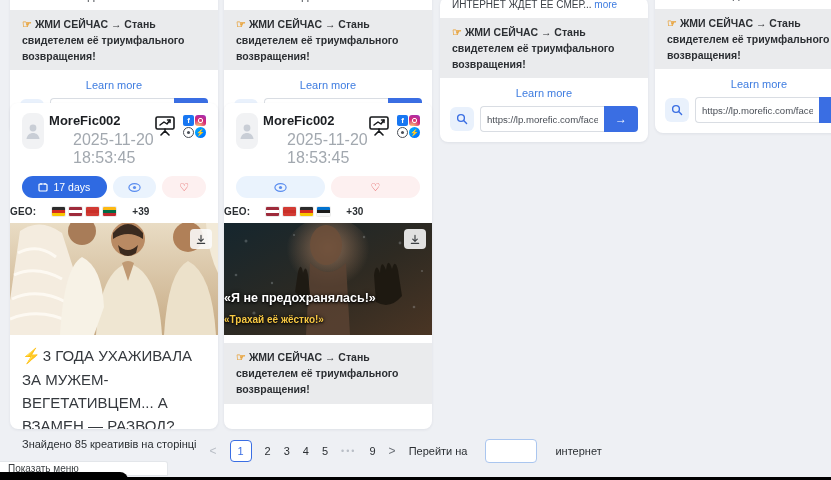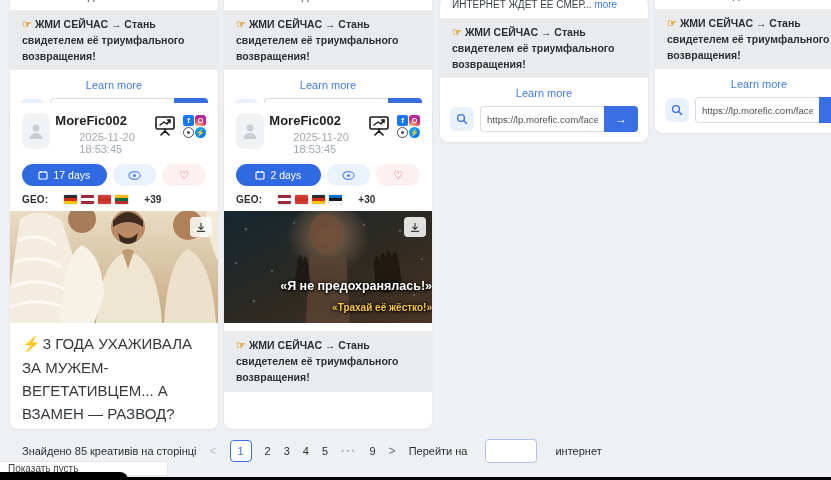--- a/index.html
+++ b/index.html
@@ -19,53 +19,53 @@
   .urlbox input{flex:1;min-width:0;height:26px;border:1px solid #d9dde3;border-right:none;border-radius:4px 0 0 4px;
                 padding:0 6px;font-size:9.6px;color:#4a4f57;font-family:"Liberation Sans",sans-serif;outline:none;background:#fff;}
   .gobtn{width:34px;height:26px;border:none;border-radius:0 4px 4px 0;background:#3a6ee3;color:#fff;font-size:12px;
          display:flex;align-items:center;justify-content:center;cursor:pointer;flex:0 0 auto;}
   
   .main{top:103px;height:326px;}
   .hdr{display:flex;justify-content:space-between;align-items:flex-start;padding:10px 12px 0;}
   .hdr-left{display:flex;gap:5px;}
   .avatar{width:36px;height:36px;border-radius:8px;background:#f1f2f4;display:flex;align-items:center;justify-content:center;}
   .advname{font-size:13px;font-weight:bold;color:#1b1e22;line-height:1.25;}
-  .advdate{font-size:11px;color:#a2a8af;margin-top:2px;margin-left:24px;}
+  .advdate{font-size:16px;color:#a2a8af;margin-top:2px;margin-left:24px;}
   .hdr-right{display:flex;gap:7px;align-items:flex-start;padding-top:2px;}
   .socgrid{display:grid;grid-template-columns:11px 11px;grid-gap:1px;}
   .soc{width:11px;height:11px;border-radius:2px;display:flex;align-items:center;justify-content:center;font-size:8px;color:#fff;font-weight:bold;line-height:1;}
   .soc.fb{background:#1877f2;}
   .soc.ig{background:radial-gradient(circle at 30% 110%,#feda75 0%,#d62976 55%,#962fbf 100%);border-radius:3px;}
   .soc.ig i{display:block;width:5px;height:5px;border:1px solid #fff;border-radius:2px;}
   .soc.pers{background:#fff;border:1px solid #4a4f57;border-radius:50%;}
   .soc.pers i{display:block;width:3px;height:3px;border-radius:50%;background:#4a4f57;}
   .soc.msg{background:linear-gradient(135deg,#00b2ff,#006aff);border-radius:50%;font-size:7px;}
   .btnrow{display:flex;gap:6px;padding:9px 12px 0;}
   .daysbtn{flex:2.3;height:22px;border:none;border-radius:11px;background:#2f6ae2;color:#fff;font-size:10.5px;
            display:flex;align-items:center;justify-content:center;gap:5px;cursor:pointer;font-family:"Liberation Sans",sans-serif;text-align:right;}
   .eyebtn{flex:1;height:22px;border:none;border-radius:11px;background:#eaf3fd;color:#5b8def;font-size:11px;
           display:flex;align-items:center;justify-content:center;cursor:pointer;}
   .heartbtn{flex:1;height:22px;border:none;border-radius:11px;background:#fdf0f0;color:#e25555;font-size:11px;
             display:flex;align-items:center;justify-content:center;cursor:pointer;}
-  .georow{display:flex;align-items:center;gap:16px;padding:8px 12px 6px;font-size:10px;color:#2b2f33;}
+  .georow{display:flex;align-items:center;gap:16px;padding:8px 0 6px;font-size:10px;color:#2b2f33;}
   .geolabel{font-weight:bold;letter-spacing:.2px;}
   .flag{display:inline-block;width:13px;height:9px;border-radius:1px;box-shadow:0 0 0 1px rgba(0,0,0,.08);}
   .geomore{font-weight:bold;}
   .imgwrap{position:relative;width:208px;height:112px;overflow:hidden;}
   .imgwrap svg{display:block;}
   .imgdl{position:absolute;top:6px;right:6px;width:22px;height:20px;border-radius:4px;background:rgba(250,250,250,.88);
          display:flex;align-items:center;justify-content:center;cursor:pointer;border:none;}
-  .cap{position:absolute;left:0;right:0;text-align:right;font-weight:bold;}
+  .cap{position:absolute;left:0;right:0;text-align:left;font-weight:bold;}
   .cap1{bottom:30px;font-size:12.5px;color:#fff;text-shadow:0 1px 2px #000,0 0 4px #000;}
   .cap2{bottom:10px;font-size:10px;color:#f7c843;text-shadow:0 1px 2px #000,0 0 4px #000;}
   .teaser{padding:9px 12px 2px;font-size:15px;line-height:1.55;color:#35393e;}
   .bolt{color:#f6b500;margin-right:2px;}
   .bookic{display:inline-block;vertical-align:-1px;margin-right:3px;}
   
-  .pager{position:absolute;left:22px;top:438px;height:26px;display:flex;align-items:center;gap:13px;font-size:11px;color:#2b2f33;}
+  .pager{position:absolute;left:22px;top:438px;height:26px;display:flex;gap:13px;font-size:11px;color:#2b2f33;}
   .pgnums{display:flex;align-items:center;gap:13px;}
   .pgarrow{color:#b9bec6;cursor:pointer;font-size:12px;}
   .pgarrow.next{color:#6b7077;}
   .pgactive{width:22px;height:22px;border:1px solid #3a6ee3;border-radius:4px;background:#fff;color:#3a6ee3;
             display:flex;align-items:center;justify-content:center;cursor:pointer;}
   .pgnum{cursor:pointer;}
   .pgdots{color:#b9bec6;font-size:9px;letter-spacing:2px;cursor:pointer;}
   .sizesel{display:flex;align-items:center;gap:8px;border:1px solid #d7dbe0;border-radius:4px;background:#fff;
            padding:4px 8px;cursor:pointer;}
   .caret{color:#b9bec6;font-size:8px;}
@@ -286,28 +286,20 @@
               <i></i>
             </span>
           <span class="soc pers">
               <i></i>
             </span>
           <span class="soc msg">⚡</span>
         </span>
       </div>
     </div>
     <div class="btnrow">
-      <button class="daysbtn">
-        <svg width="10" height="10" viewBox="0 0 10 10">
-            <rect x="1" y="2" width="8" height="7" rx="1" fill="none" stroke="#fff" stroke-width="1.2"></rect>
-            <line x1="3" y1="1" x2="3" y2="3" stroke="#fff" stroke-width="1.2"></line>
-            <line x1="7" y1="1" x2="7" y2="3" stroke="#fff" stroke-width="1.2"></line>
-          </svg>
-        <span>2 days</span>
-      </button>
       <button class="eyebtn">
         <svg width="13" height="9" viewBox="0 0 13 9">
             <ellipse cx="6.5" cy="4.5" rx="5.6" ry="3.8" fill="none" stroke="#5b8def" stroke-width="1.2"></ellipse>
             <circle cx="6.5" cy="4.5" r="1.6" fill="#5b8def"></circle>
           </svg>
       </button>
       <button class="heartbtn">♡</button>
     </div>
     <div class="georow">
       <span class="geolabel">GEO:</span>
@@ -376,17 +368,17 @@
       <span class="pgnum">9</span>
       <span class="pgarrow next">&gt;</span>
     </span>
     <span class="goto">
       <span>Перейти на</span>
       <input style="">
       <span>интернет</span>
     </span>
   </div>
 
-  <div class="menubtn">Показать пусть</div>
+  <div class="menubtn">Показать меню</div>
   <div class="blackwedge"></div>
   <div class="blackbar"></div>
 
 </div>
 
 </body></html>

